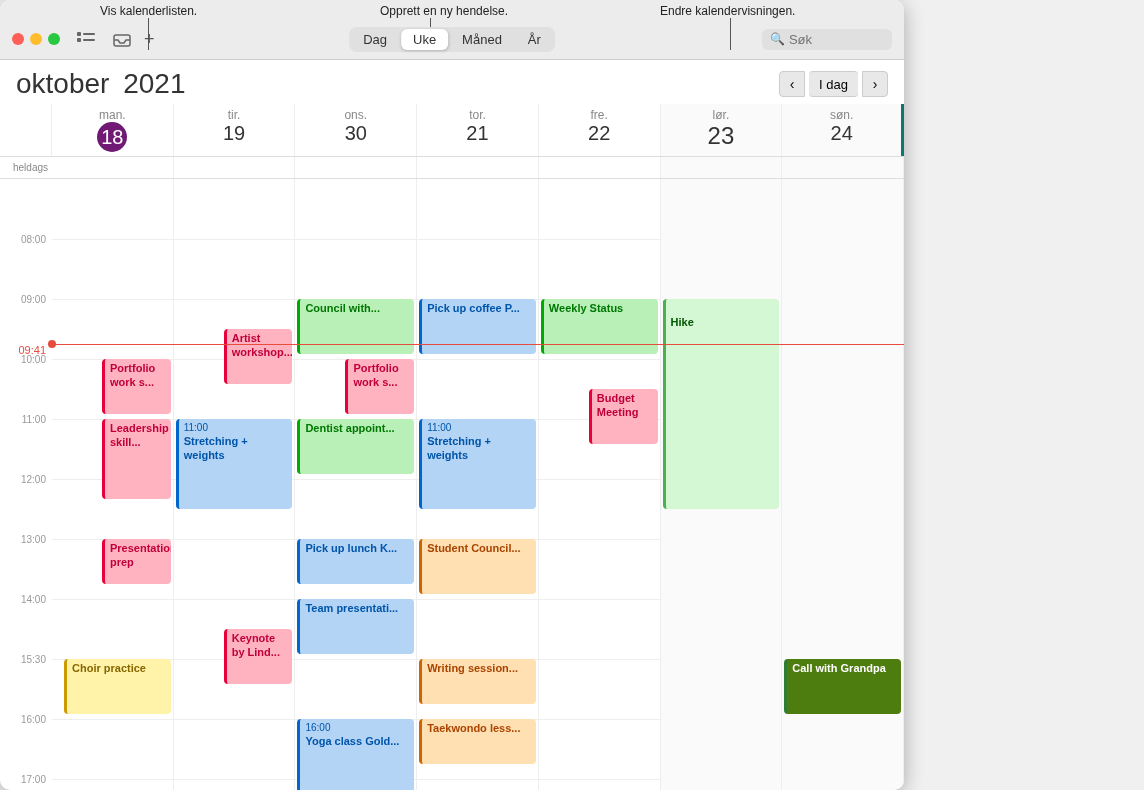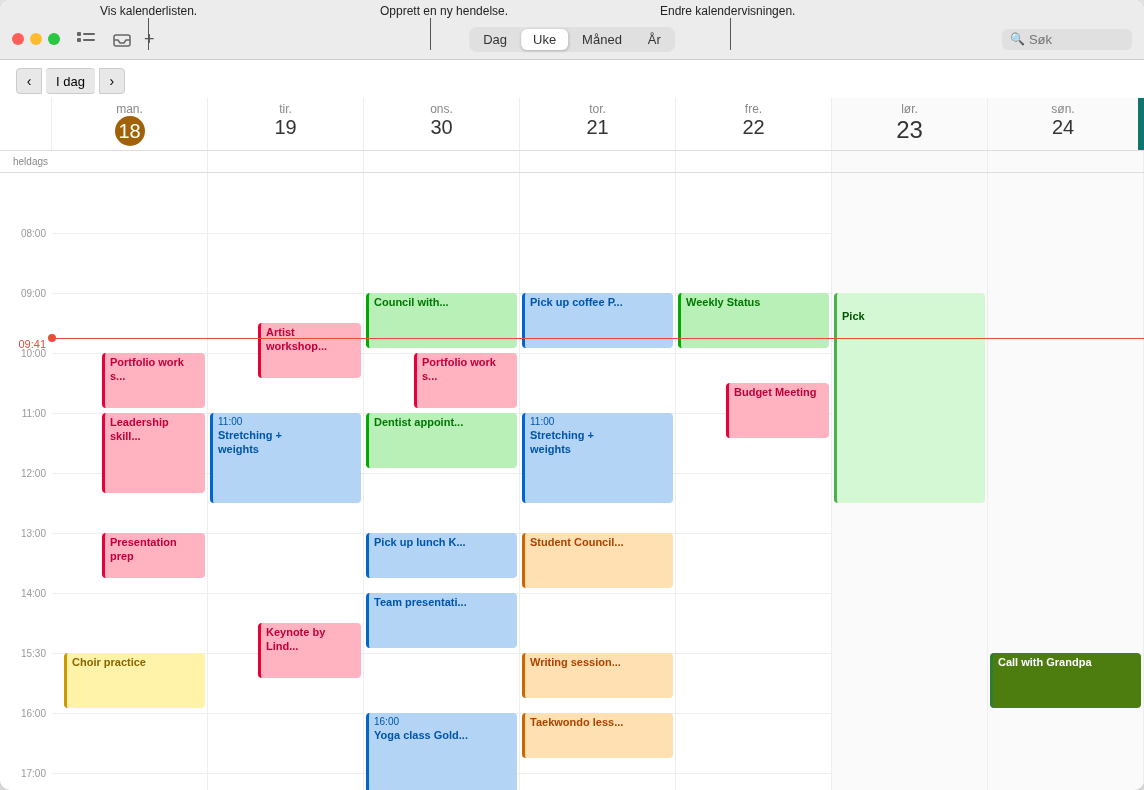--- a/index.html
+++ b/index.html
@@ -1,18 +1,18 @@
 <!DOCTYPE html>
 <html><head>
   <meta charset="utf-8">
   <style>
     * { box-sizing: border-box; margin: 0; padding: 0; }
     body { font-family: -apple-system, BlinkMacSystemFont, 'Helvetica Neue', sans-serif; background: #f0f0f0; width: 1144px; height: 790px; overflow: hidden; }
 
-    .window { width: 1144px; height: 790px; background: #fff; border-radius: 10px; overflow: hidden; display: flex; flex-direction: column; box-shadow: 0 4px 20px rgba(0,0,0,0.3); }
+    .window { width: 904px; height: 790px; background: #fff; border-radius: 10px; overflow: hidden; display: flex; flex-direction: column; box-shadow: 0 4px 20px rgba(0,0,0,0.3); }
     .traffic-lights { display: flex; gap: 6px; align-items: center; }
     .tl { width: 12px; height: 12px; border-radius: 50%; }
     .tl-red { background: #ff5f57; }
     .tl-yellow { background: #ffbd2e; }
     .tl-green { background: #28c840; }
     .tb-icon { width: 20px; height: 20px; display: flex; align-items: center; justify-content: center; color: #555; font-size: 13px; cursor: pointer; margin-left: 8px; }
     .tb-plus { font-size: 18px; color: #555; cursor: pointer; margin-left: 4px; }
     .view-tab { padding: 4px 12px; font-size: 13px; border-radius: 6px; cursor: pointer; color: #333; }
     .view-tab.active { background: #fff; box-shadow: 0 1px 3px rgba(0,0,0,0.2); font-weight: 500; }
     .search-box { margin-left: auto; display: flex; align-items: center; background: #e0e0e0; border-radius: 6px; padding: 3px 8px; gap: 4px; width: 130px; }
@@ -20,21 +20,21 @@
     .search-icon { color: #888; font-size: 12px; }
 
     
     .cal-header { padding: 8px 16px 4px 16px; display: flex; align-items: center; justify-content: space-between; flex-shrink: 0; }
     .nav-buttons { display: flex; align-items: center; gap: 4px; }
     .nav-btn { background: #e8e8e8; border: 1px solid #ccc; border-radius: 4px; width: 24px; height: 24px; display: flex; align-items: center; justify-content: center; cursor: pointer; font-size: 12px; }
     .today-btn { background: #e8e8e8; border: 1px solid #ccc; border-radius: 4px; padding: 2px 10px; font-size: 13px; cursor: pointer; }
 
     
     .day-headers { display: grid; grid-template-columns: 52px repeat(7, 1fr); border-bottom: 1px solid #ddd; flex-shrink: 0; }
-    .day-header { text-align: center; padding: 4px 0; font-size: 13px; color: #666; border-right: 6px solid #0f766e; }
+    .day-header { text-align: center; padding: 4px 0; font-size: 13px; color: #666; border-right: 3px solid #0f766e; }
     .day-header:first-child { border-right: 1px solid #eee; }
 
     
     .allday-row { display: grid; grid-template-columns: 52px repeat(7, 1fr); border-bottom: 1px solid #ddd; min-height: 22px; flex-shrink: 0; }
     .allday-label { font-size: 10px; color: #888; padding: 2px 4px; text-align: right; display: flex; align-items: center; justify-content: flex-end; }
     .allday-cell { border-right: 1px solid #eee; }
 
     
     .cal-grid { flex: 1; overflow-y: auto; display: flex; }
     .time-col { width: 52px; flex-shrink: 0; position: relative; }
@@ -108,33 +108,37 @@
       </div>
 
       <div class="search-box" style="margin-left:auto;">
         <span class="search-icon">🔍</span>
         <input type="text" placeholder="Søk" style="">
       </div>
     </div>
   </div>
 
   <div class="cal-header">
+    <div style="font-size:28px; font-weight:300; color:#333;">
+      <strong>oktober</strong>
+      <span style="font-weight:300; margin-left:6px;">2021</span>
+    </div>
     <div class="nav-buttons">
       <button class="nav-btn" style="background:#e8e8e8; border:1px solid #ccc; border-radius:4px 0 0 4px; width:26px; height:26px; cursor:pointer; font-size:14px;">‹</button>
       <button class="today-btn" style="background:#e8e8e8; border:1px solid #ccc; border-top:1px solid #ccc; border-bottom:1px solid #ccc; border-left:none; border-right:none; padding:2px 10px; font-size:13px; cursor:pointer; height:26px;">I dag</button>
       <button class="nav-btn" style="background:#e8e8e8; border:1px solid #ccc; border-radius:0 4px 4px 0; width:26px; height:26px; cursor:pointer; font-size:14px;">›</button>
     </div>
   </div>
 
   <div class="day-headers">
     <div style="border-right:1px solid #eee;"></div>
 
     <div class="day-header" style="text-align:center; padding:4px 0; border-right:1px solid #eee;">
       <div style="font-size:12px; color:#888;">man.</div>
-      <div style="display:inline-block; background:#a16207; color:#fff; border-radius:50%; width:30px; height:30px; line-height:30px; text-align:center; font-size:20px; font-weight:500;">18</div>
+      <div style="display:inline-block; background:#701a75; color:#fff; border-radius:50%; width:30px; height:30px; line-height:30px; text-align:center; font-size:20px; font-weight:500;">18</div>
     </div>
 
     <div class="day-header" style="text-align:center; padding:4px 0; border-right:1px solid #eee;">
       <div style="font-size:12px; color:#888;">tir.</div>
       <div style="font-size:20px; font-weight:400; color:#333;">19</div>
     </div>
 
     <div class="day-header" style="text-align:center; padding:4px 0; border-right:1px solid #eee;">
       <div style="font-size:12px; color:#888;">ons.</div>
       <div style="font-size:20px; font-weight:400; color:#333;">30</div>
@@ -308,21 +312,21 @@
         <div class="event event-pink" style="position:absolute; top:210px; left:2px; right:2px; height:55px;">
           <div class="event-title">Budget Meeting</div>
         </div>
       </div>
 
       <div class="day-col weekend" style="border-right:1px solid #eee; position:relative; min-height:800px; background:#fafafa;">
 
         <div style="position:absolute; top:120px; left:2px; font-size:10px; color:#666;">09:00</div>
 
         <div class="event event-lightgreen" style="position:absolute; top:120px; left:2px; right:2px; height:210px; background:#d4f7d4; border-left:3px solid #4caf50;">
-          <div class="event-title" style="margin-top:14px;">Pick</div>
+          <div class="event-title" style="margin-top:14px;">Hike</div>
         </div>
 
       </div>
 
       <div class="day-col weekend" style="position:relative; min-height:800px; background:#fafafa;">
 
         <div class="event event-darkgreen" style="position:absolute; top:480px; left:2px; right:2px; height:55px; background:#4d7c0f; color:#fff; border-left:3px solid #2e7d32;">
           <div class="event-title">Call with Grandpa</div>
         </div>
 

